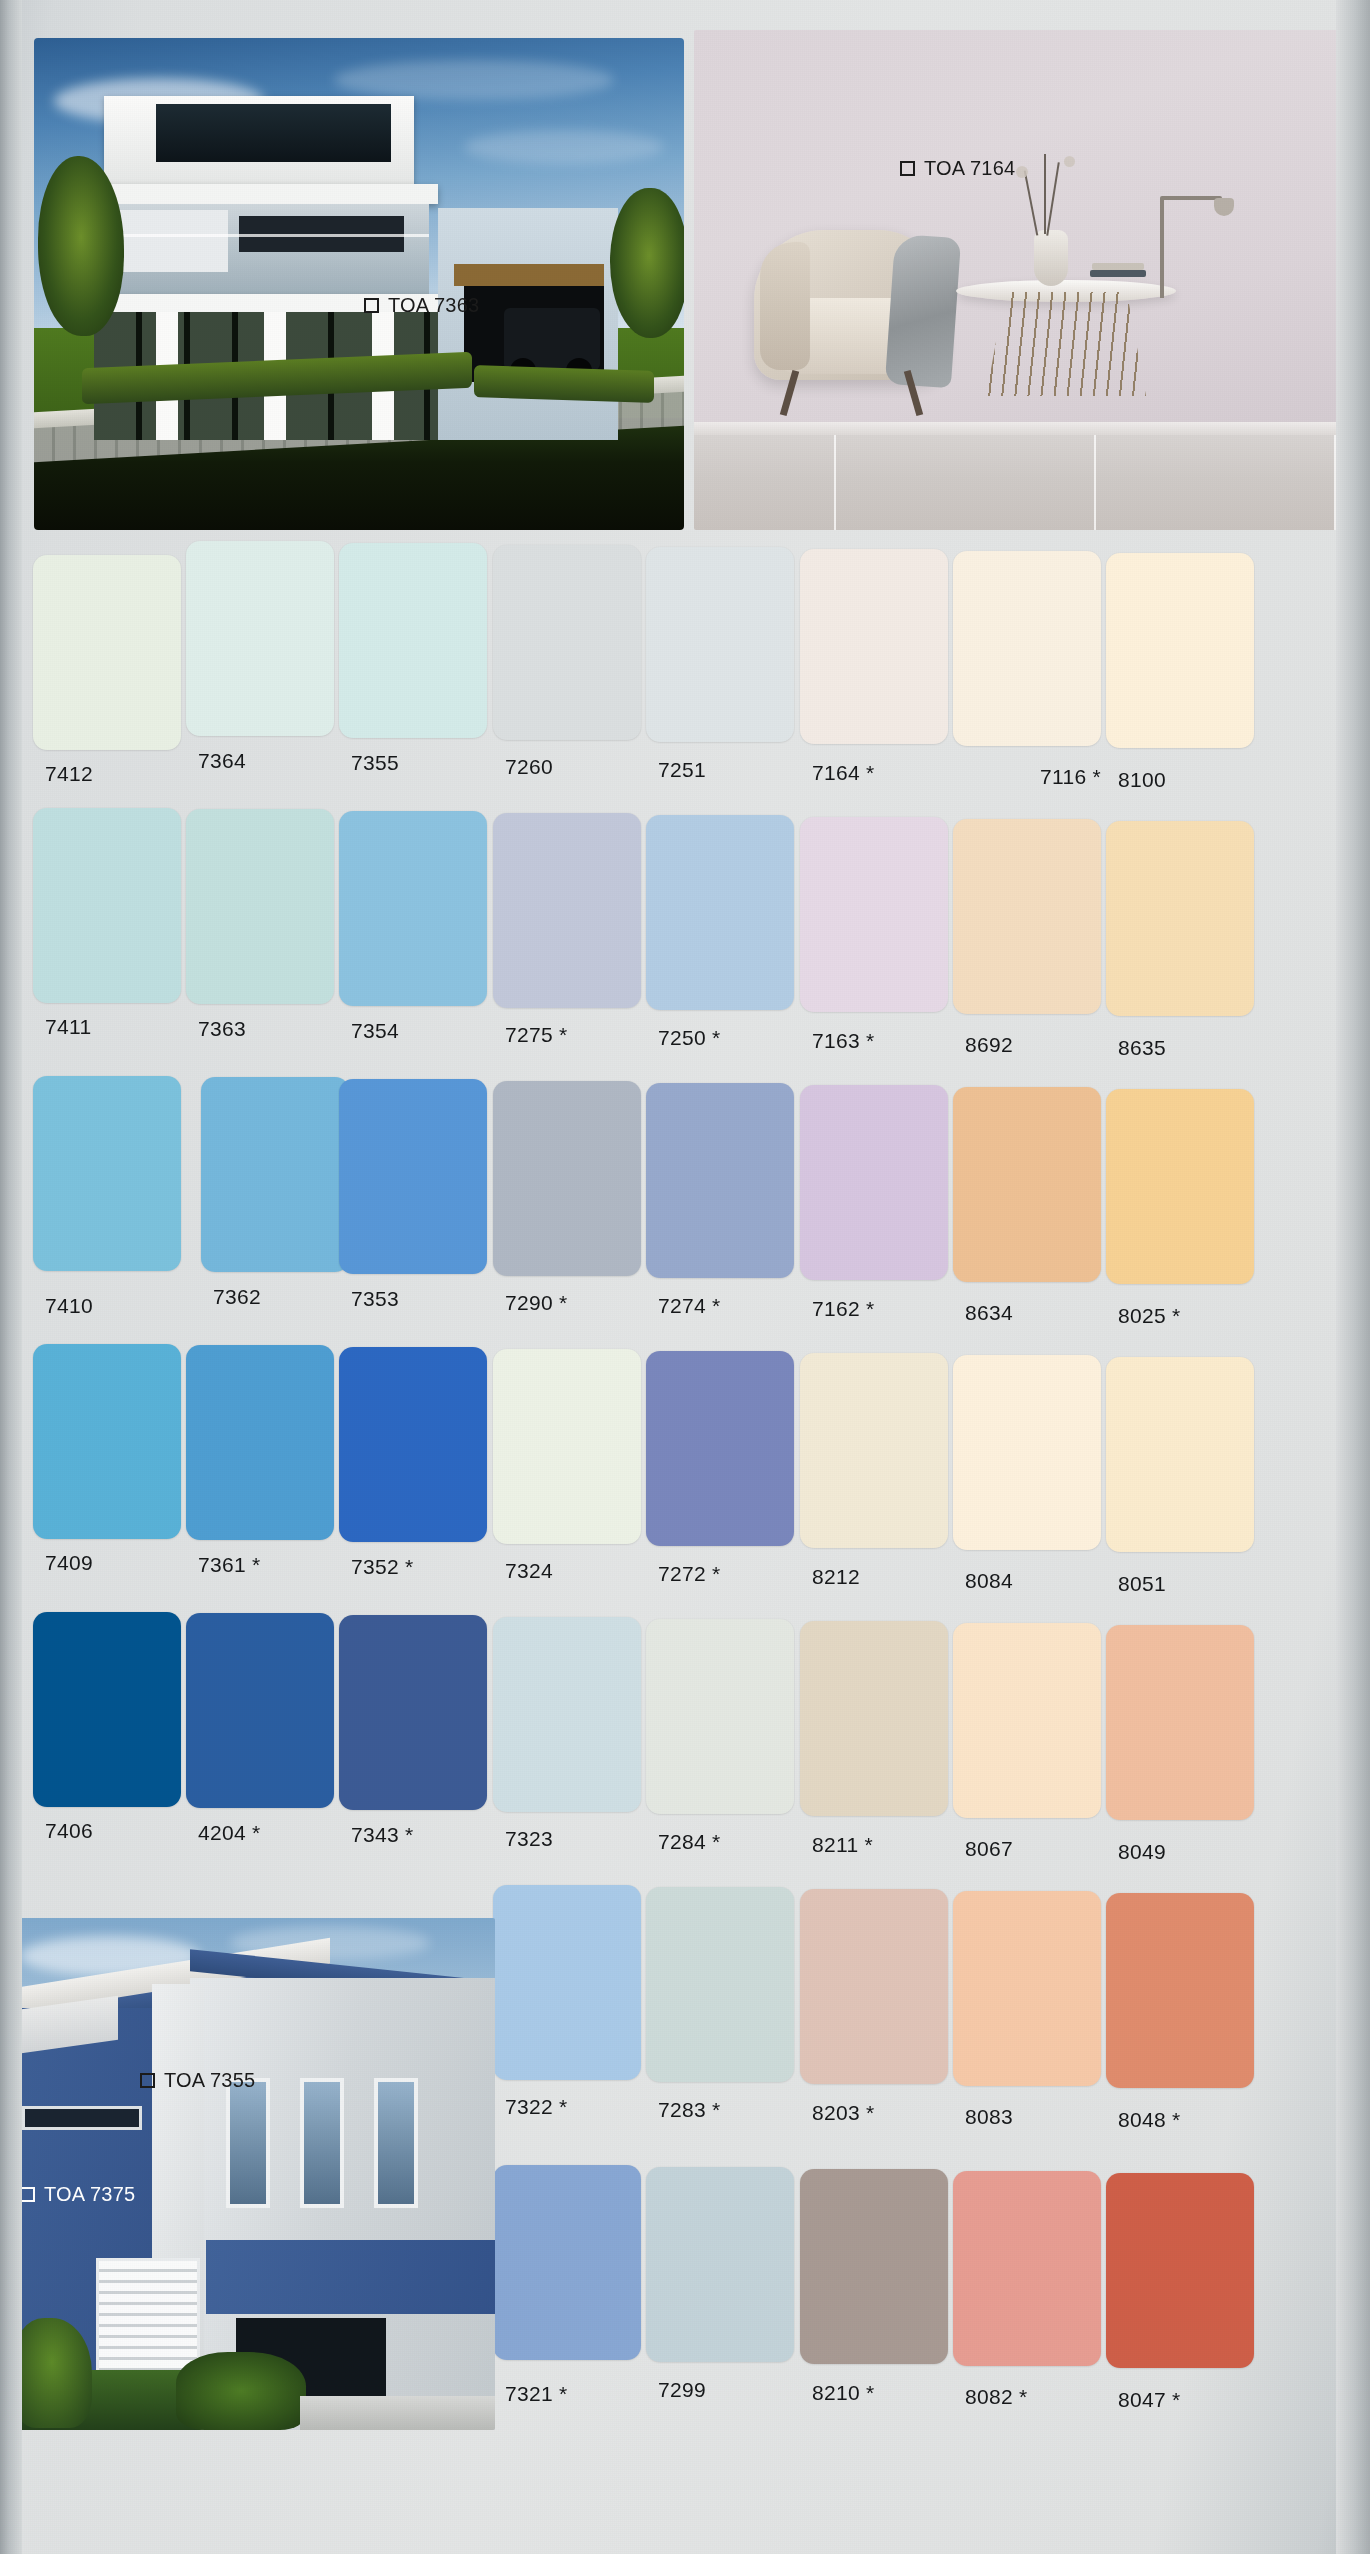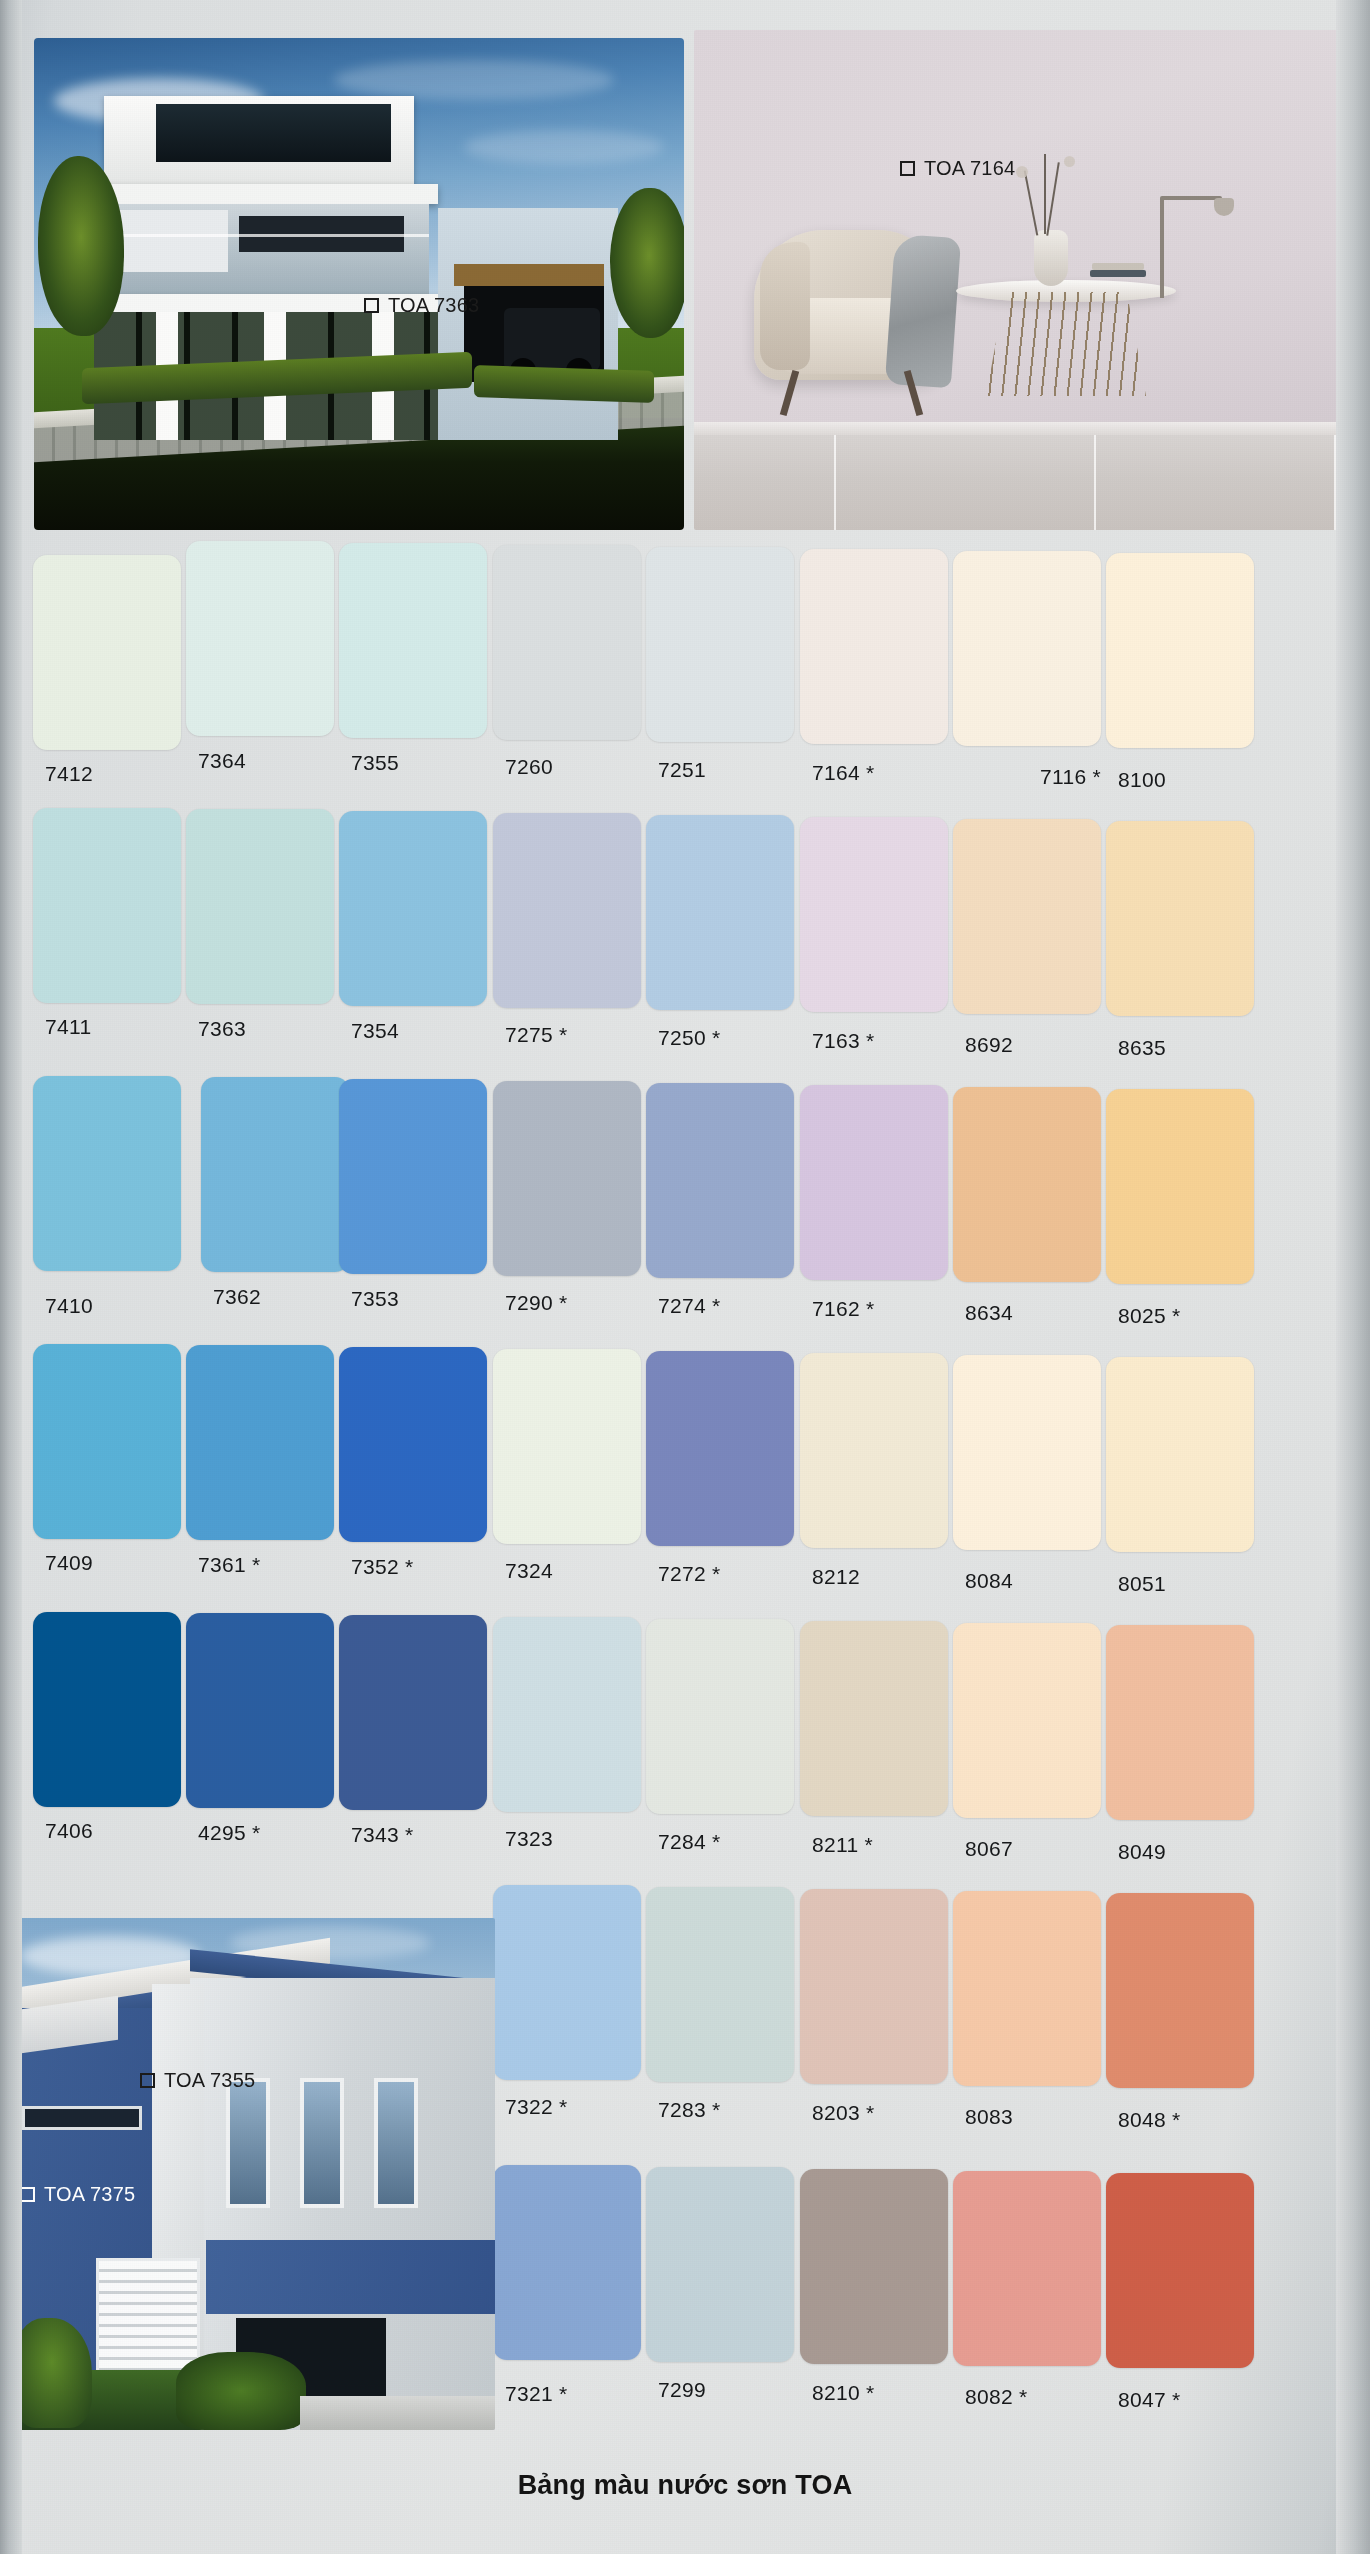--- a/index.html
+++ b/index.html
@@ -316,21 +316,21 @@
       <div class="sw-cell" style="left: 1106px; top: 816.5px;">
         <div class="sw" style="background: rgb(251, 236, 206);"></div>
         <div class="sw-label" style="margin-top: 20.75px;">8051</div>
       </div>
       <div class="sw-cell" style="left: 33px; top: 1072px;">
         <div class="sw" style="background: rgb(2, 84, 143);"></div>
         <div class="sw-label" style="margin-top: 12px;">7406</div>
       </div>
       <div class="sw-cell" style="left: 186px; top: 1073px;">
         <div class="sw" style="background: rgb(42, 94, 161);"></div>
-        <div class="sw-label" style="margin-top: 12.7px;">4295 *</div>
+        <div class="sw-label" style="margin-top: 12.7px;">4204 *</div>
       </div>
       <div class="sw-cell" style="left: 339px; top: 1074.5px;">
         <div class="sw" style="background: rgb(60, 91, 149);"></div>
         <div class="sw-label" style="margin-top: 13.75px;">7343 *</div>
       </div>
       <div class="sw-cell" style="left: 493px; top: 1076.5px;">
         <div class="sw" style="background: rgb(207, 223, 228);"></div>
         <div class="sw-label" style="margin-top: 15.15px;">7323</div>
       </div>
       <div class="sw-cell" style="left: 646px; top: 1078.5px;">
@@ -428,18 +428,17 @@
     <div class="ph-label lbl-dark" style="left:140px; top:151px;text-align:center;">
       <span class="ph-chip"></span>
       <span>TOA 7355</span>
     </div>
     <div class="ph-label lbl-light" style="left:20px; top:265px;">
       <span class="ph-chip"></span>
       <span>TOA 7375</span>
     </div>
   </div>
 
-  <div id="caption">Bảng màu nước sơn TOA</div>
 
   <div id="left-edge"></div>
   <div id="right-edge"></div>
   <div id="grain"></div>
 </div>
 
 </body></html>

